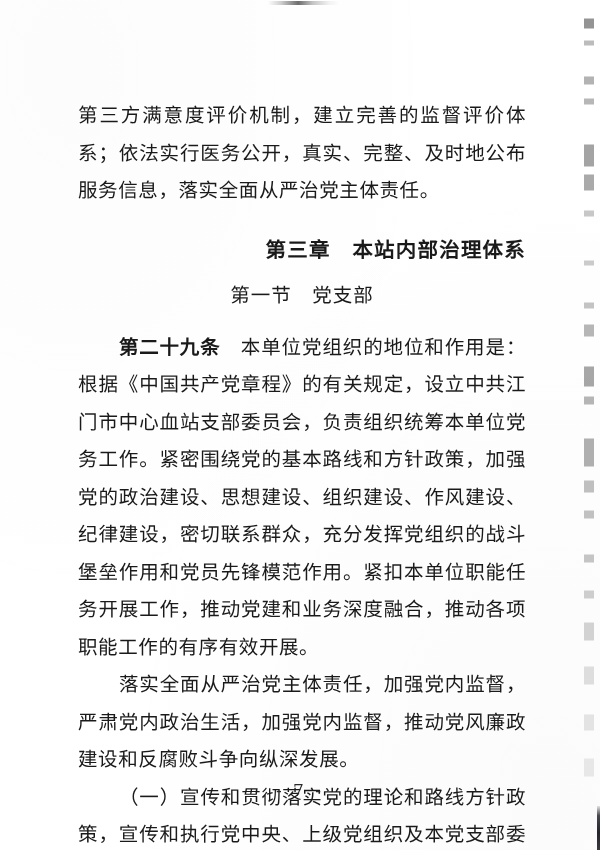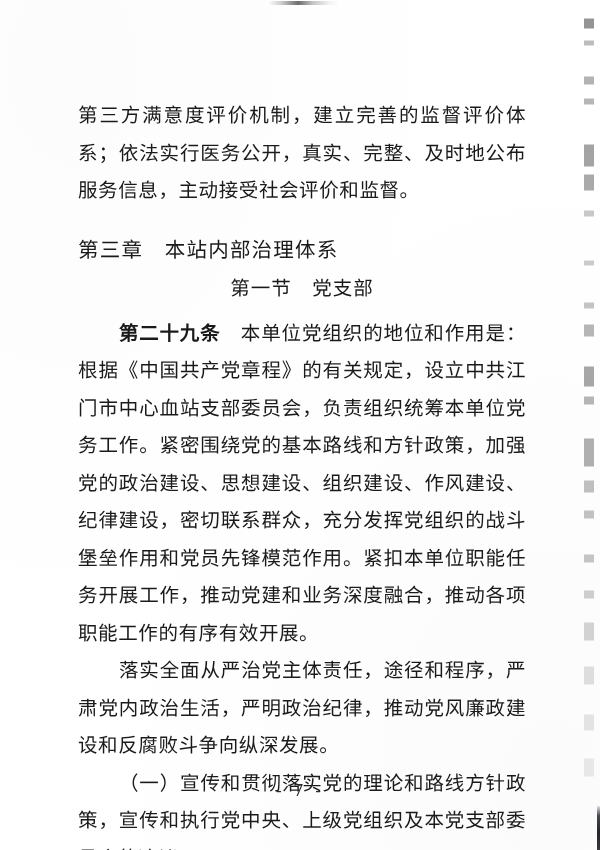--- a/index.html
+++ b/index.html
@@ -126,35 +126,35 @@
   .para-block {
     margin: 0;
   }
 
   .indent2 {
     text-indent: 41px;
   }
 
   .chapter-heading {
     font-size: 20.5px;
-    font-weight: normal;
+    font-weight: bold;
     line-height: 37.5px;
-    text-align: left;
+    text-align: right;
     letter-spacing: 1.2px;
     margin: 0;
     font-family: "DejaVu Sans", "Liberation Sans", sans-serif;
   }
 
   .section-heading {
     font-size: 19.5px;
     font-weight: normal;
     line-height: 37.5px;
     text-align: center;
     letter-spacing: 1px;
-    margin: 1px;
+    margin: 8px;
   }
 
   .article-label {
     font-weight: bold;
     font-family: "DejaVu Sans", "Liberation Sans", sans-serif;
     letter-spacing: 0.5px;
   }
 
   .spacer-top   { height: 97px; }
   .spacer-h1    { height: 22px; }
@@ -189,33 +189,33 @@
   <div class="paper-tint"></div>
 
   <div class="scan-top-smudge"></div>
   <div class="scan-right-noise"></div>
   <div class="scan-edge-line"></div>
 
   <div class="content">
 
     <div class="spacer-top"></div>
 
-    <p class="body-para para-block">第三方满意度评价机制，建立完善的监督评价体系；依法实行医务公开，真实、完整、及时地公布服务信息，主动接受社会评价和监督。</p>
+    <p class="body-para para-block">第三方满意度评价机制，建立完善的监督评价体系；依法实行医务公开，真实、完整、及时地公布服务信息，落实全面从严治党主体责任。</p>
 
     <div class="spacer-h1"></div>
 
     <h1 class="chapter-heading">第三章　本站内部治理体系</h1>
 
     <h2 class="section-heading">第一节　党支部</h2>
 
     <div class="spacer-h2"></div>
 
     <p class="body-para para-block indent2"><span class="article-label">第二十九条</span><span>　本单位党组织的地位和作用是：根据《中国共产党章程》的有关规定，设立中共江门市中心血站支部委员会，负责组织统筹本单位党务工作。紧密围绕党的基本路线和方针政策，加强党的政治建设、思想建设、组织建设、作风建设、纪律建设，密切联系群众，充分发挥党组织的战斗堡垒作用和党员先锋模范作用。紧扣本单位职能任务开展工作，推动党建和业务深度融合，推动各项职能工作的有序有效开展。</span></p>
 
-    <p class="body-para para-block indent2">落实全面从严治党主体责任，途径和程序，严肃党内政治生活，严明政治纪律，推动党风廉政建设和反腐败斗争向纵深发展。</p>
+    <p class="body-para para-block indent2">落实全面从严治党主体责任，加强党内监督，严肃党内政治生活，加强党内监督，推动党风廉政建设和反腐败斗争向纵深发展。</p>
 
 
     <p class="body-para para-block indent2">（一）宣传和贯彻落实党的理论和路线方针政策，宣传和执行党中央、上级党组织及本党支部委员会的决议；</p>
 
   </div>
 
   <div class="page-number">- 7 -</div>
 
 </div>
 

